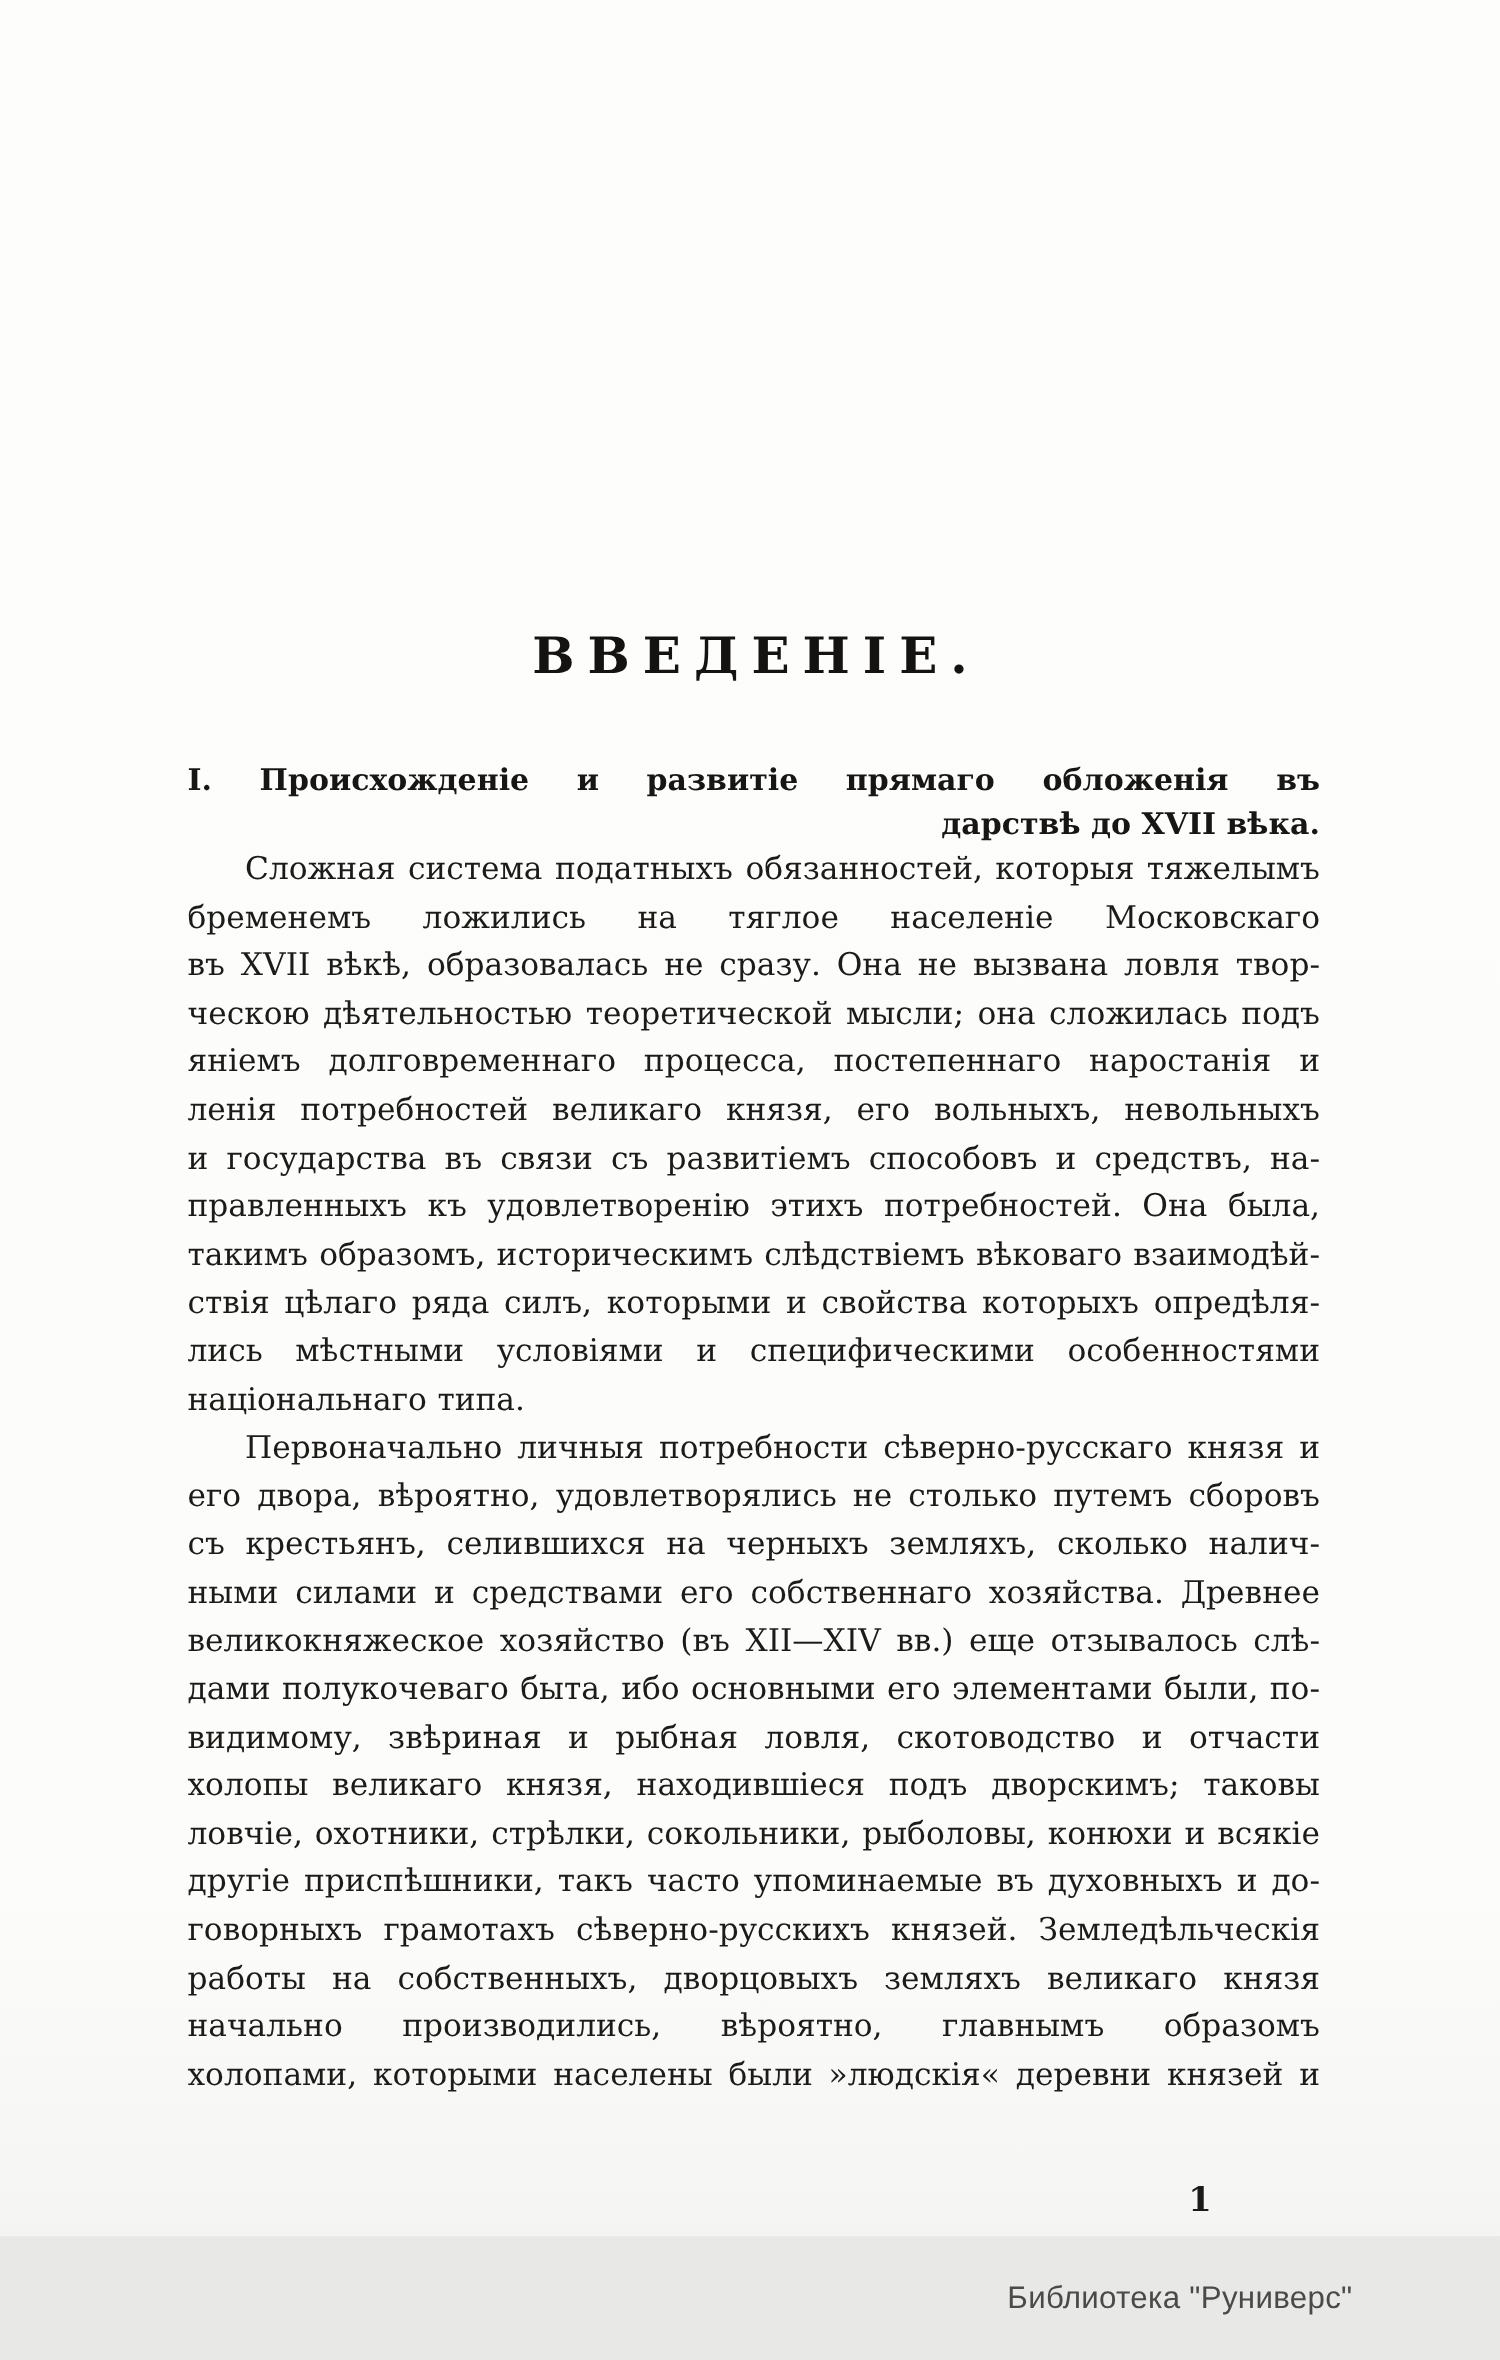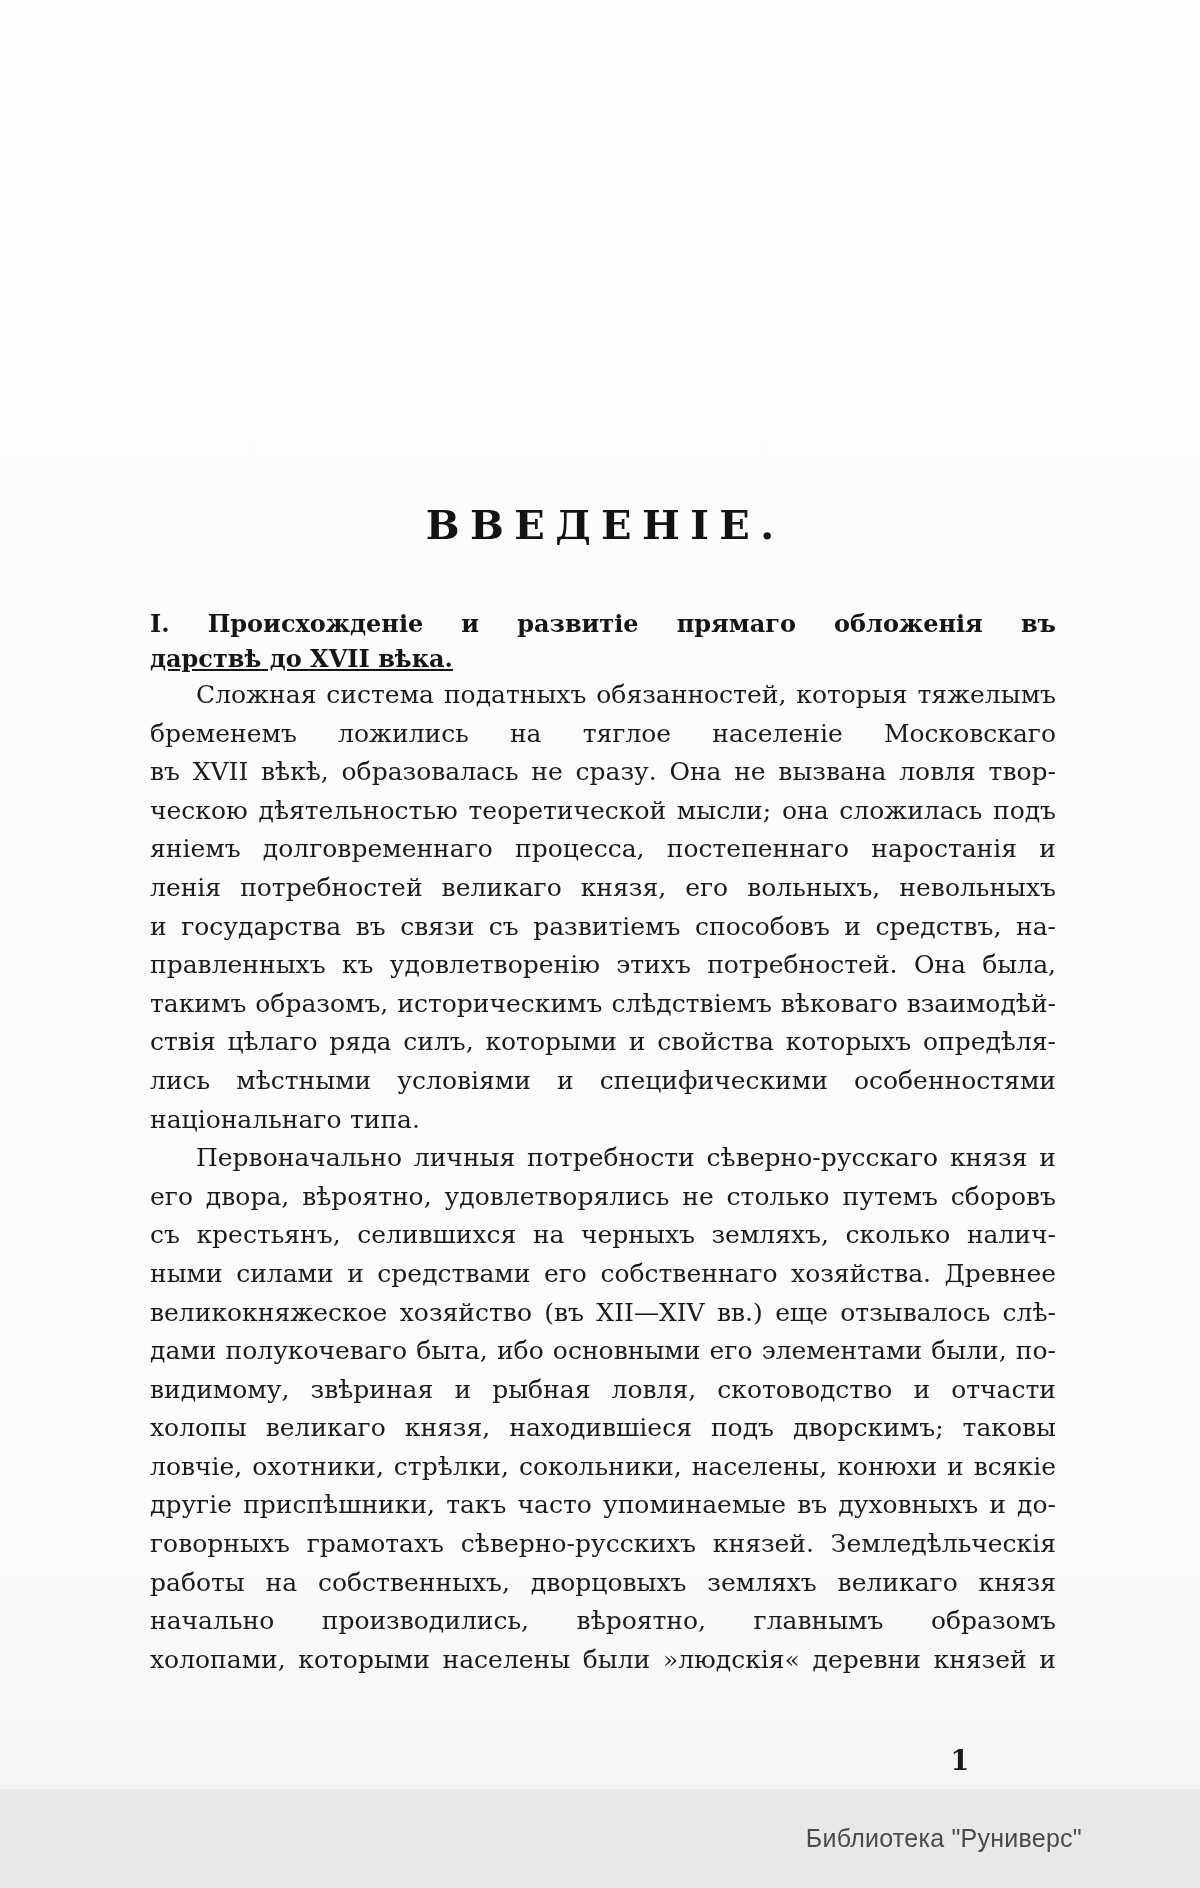--- a/index.html
+++ b/index.html
@@ -40,22 +40,21 @@
     line-height: 35px;
     color: #171614;
   }
   .heading .h-line-1 {
     text-align: justify;
     text-align-last: justify;
     height: 35px;
     overflow: hidden;
   }
   .heading .h-line-2 {
-    text-align: left;
-    text-decoration: underline;
+    text-align: right;
   }
 
   .body-text {
     position: absolute;
     top: 676px;
     left: 150px;
     width: 906px;
     font-size: 25px;
     line-height: 38.6px;
     color: #1c1b18;
@@ -136,21 +135,21 @@
 
     <div class="paragraph">
       <div class="line first">Первоначально личныя потребности сѣверно-русскаго князя и</div>
       <div class="line">его двора, вѣроятно, удовлетворялись не столько путемъ сборовъ</div>
       <div class="line">съ крестьянъ, селившихся на черныхъ земляхъ, сколько налич-</div>
       <div class="line">ными силами и средствами его собственнаго хозяйства. Древнее</div>
       <div class="line">великокняжеское хозяйство (въ XII—XIV вв.) еще отзывалось слѣ-</div>
       <div class="line">дами полукочеваго быта, ибо основными его элементами были, по-</div>
       <div class="line">видимому, звѣриная и рыбная ловля, скотоводство и отчасти земле-</div>
       <div class="line">холопы великаго князя, находившіеся подъ дворскимъ; таковы</div>
-      <div class="line">ловчіе, охотники, стрѣлки, сокольники, населены, конюхи и всякіе</div>
+      <div class="line">ловчіе, охотники, стрѣлки, сокольники, рыболовы, конюхи и всякіе</div>
       <div class="line">другіе приспѣшники, такъ часто упоминаемые въ духовныхъ и до-</div>
       <div class="line">говорныхъ грамотахъ сѣверно-русскихъ князей. Земледѣльческія</div>
       <div class="line">работы на собственныхъ, дворцовыхъ земляхъ великаго князя перво-</div>
       <div class="line">начально производились, вѣроятно, главнымъ образомъ задворными</div>
       <div class="line">холопами, которыми населены были »людскія« деревни князей и част-</div>
     </div>
 
   </div>
 
   <div class="page-number">1</div>

